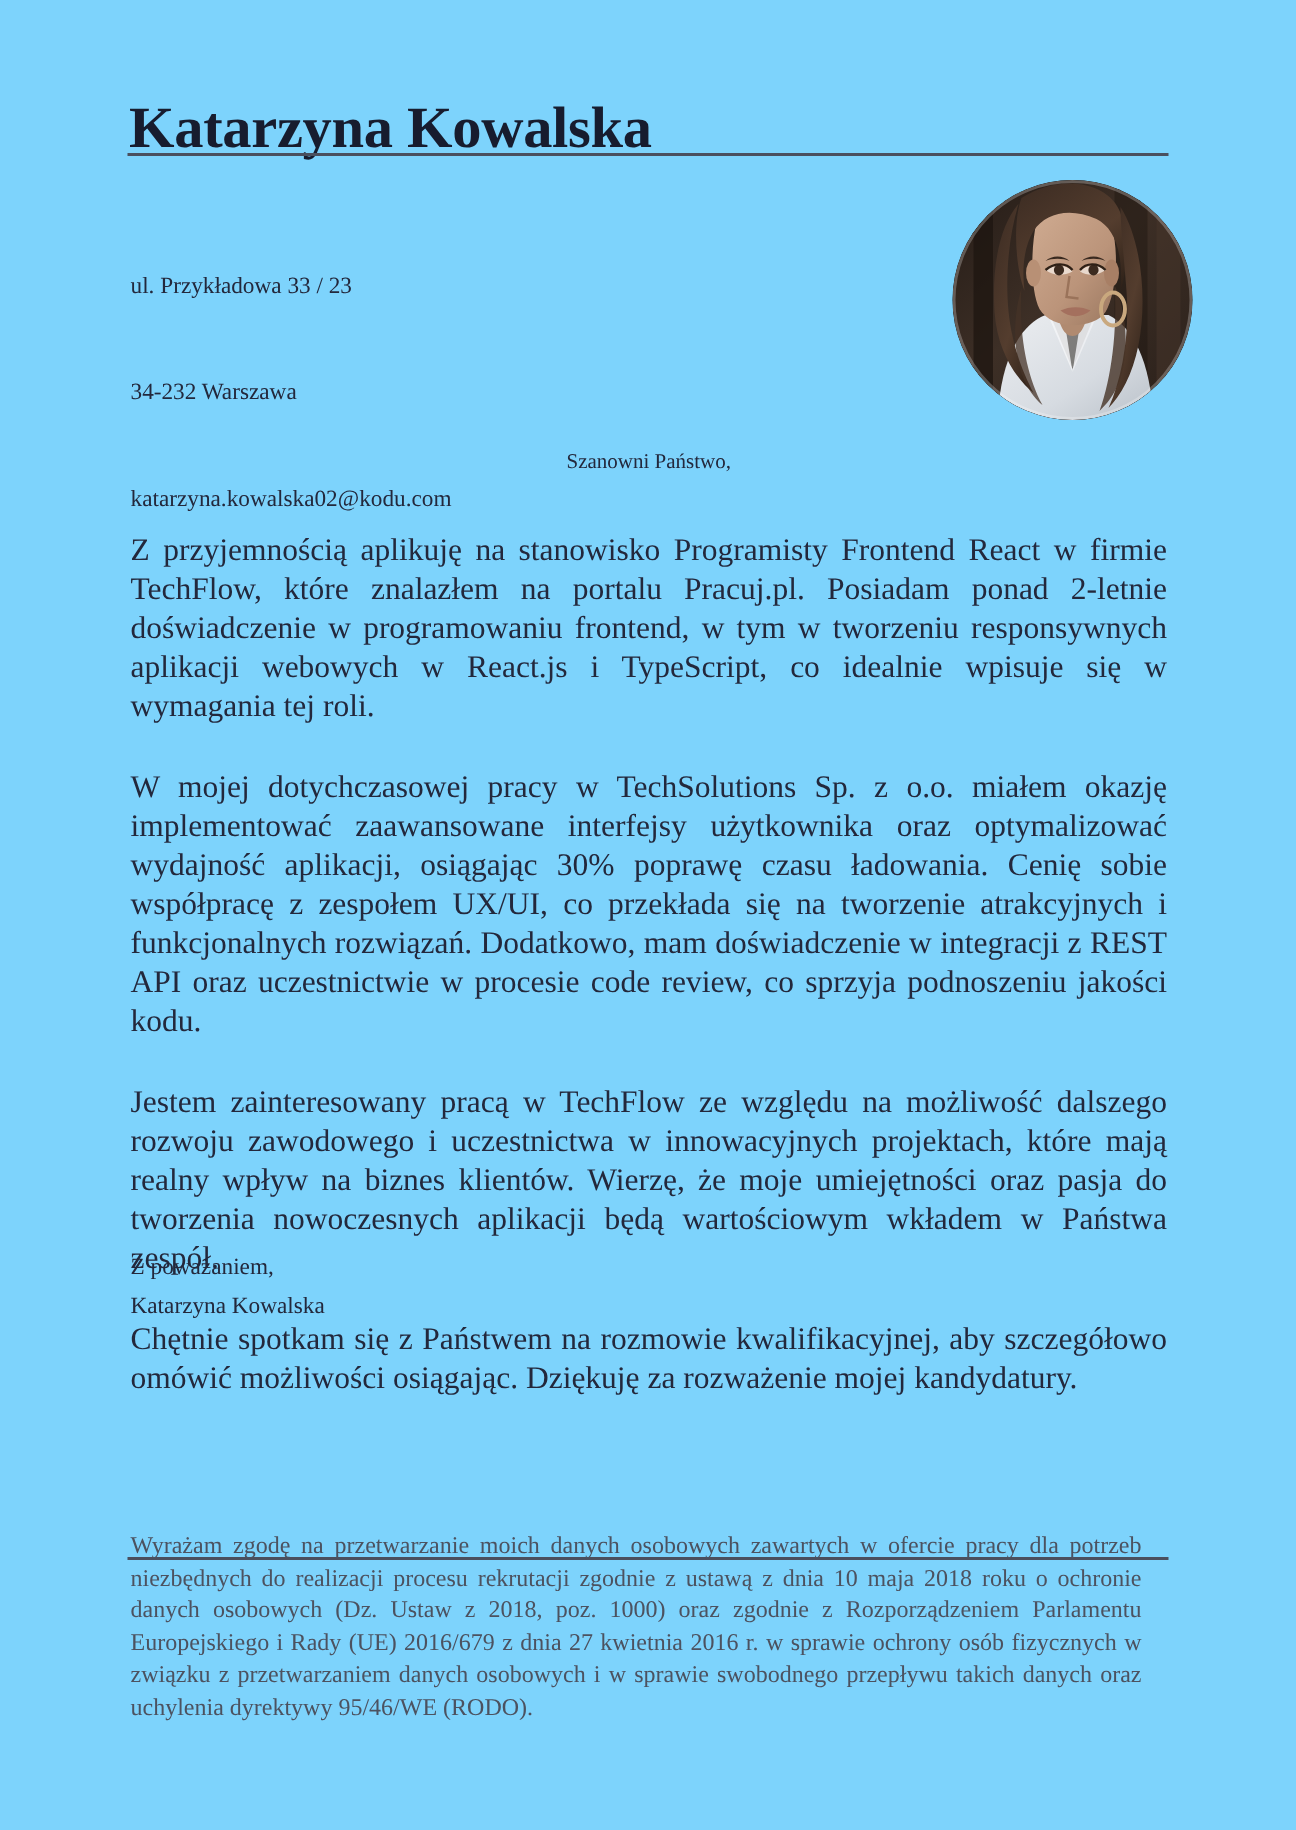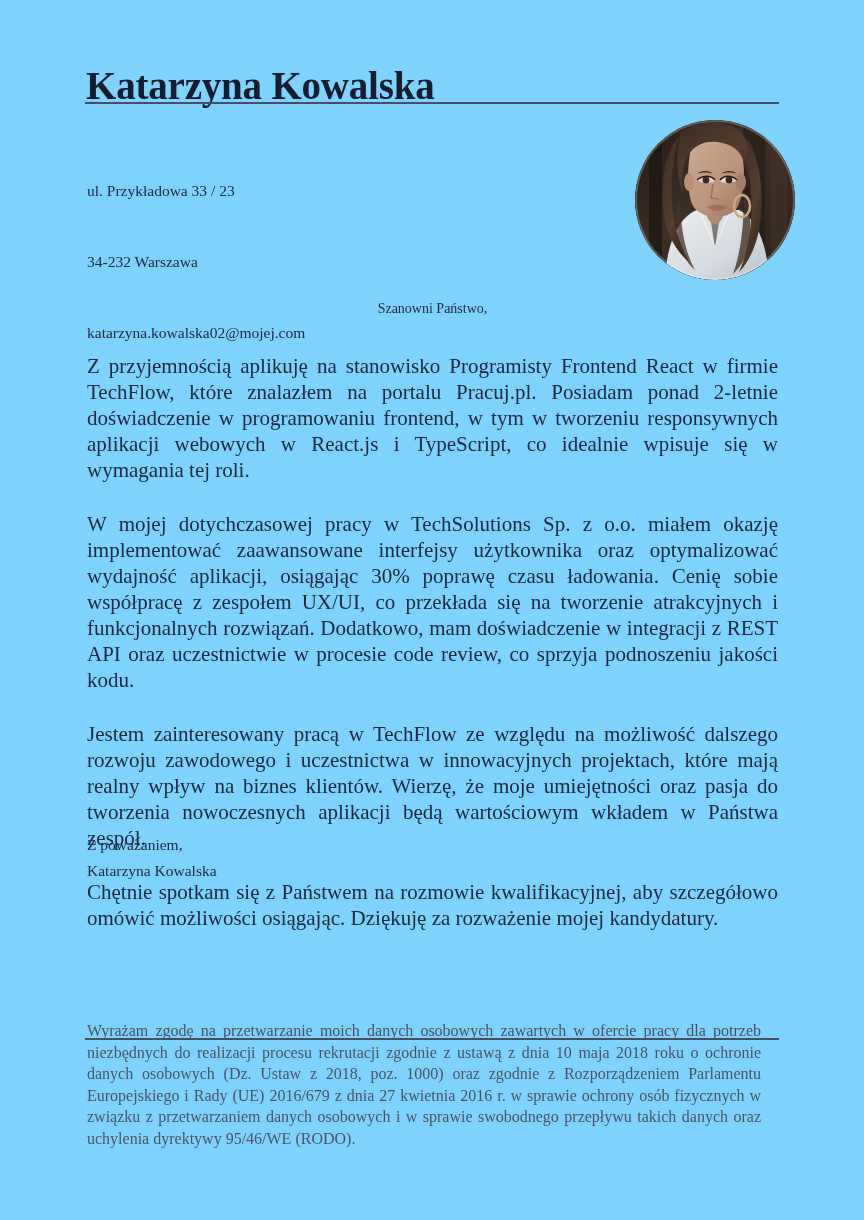--- a/index.html
+++ b/index.html
@@ -128,21 +128,21 @@
   <h1 class="header-title">Katarzyna Kowalska</h1>
 
   <div class="rule rule-top"></div>
 
   <div class="contact">
     <div class="contact-group">
       <div class="contact-line">ul. Przykładowa 33 / 23</div>
       <div class="contact-line">34-232 Warszawa</div>
     </div>
     <div class="contact-group">
-      <div class="contact-line">katarzyna.kowalska02@mojej.com</div>
+      <div class="contact-line">katarzyna.kowalska02@kodu.com</div>
     </div>
   </div>
 
   <div class="photo">
     <svg viewBox="0 0 160 160" xmlns="http://www.w3.org/2000/svg">
       <defs>
         <clipPath id="circClip">
             <circle cx="80" cy="80" r="80"></circle>
           </clipPath>
         <linearGradient id="bgGrad" x1="0" y1="0" x2="1" y2="1">

